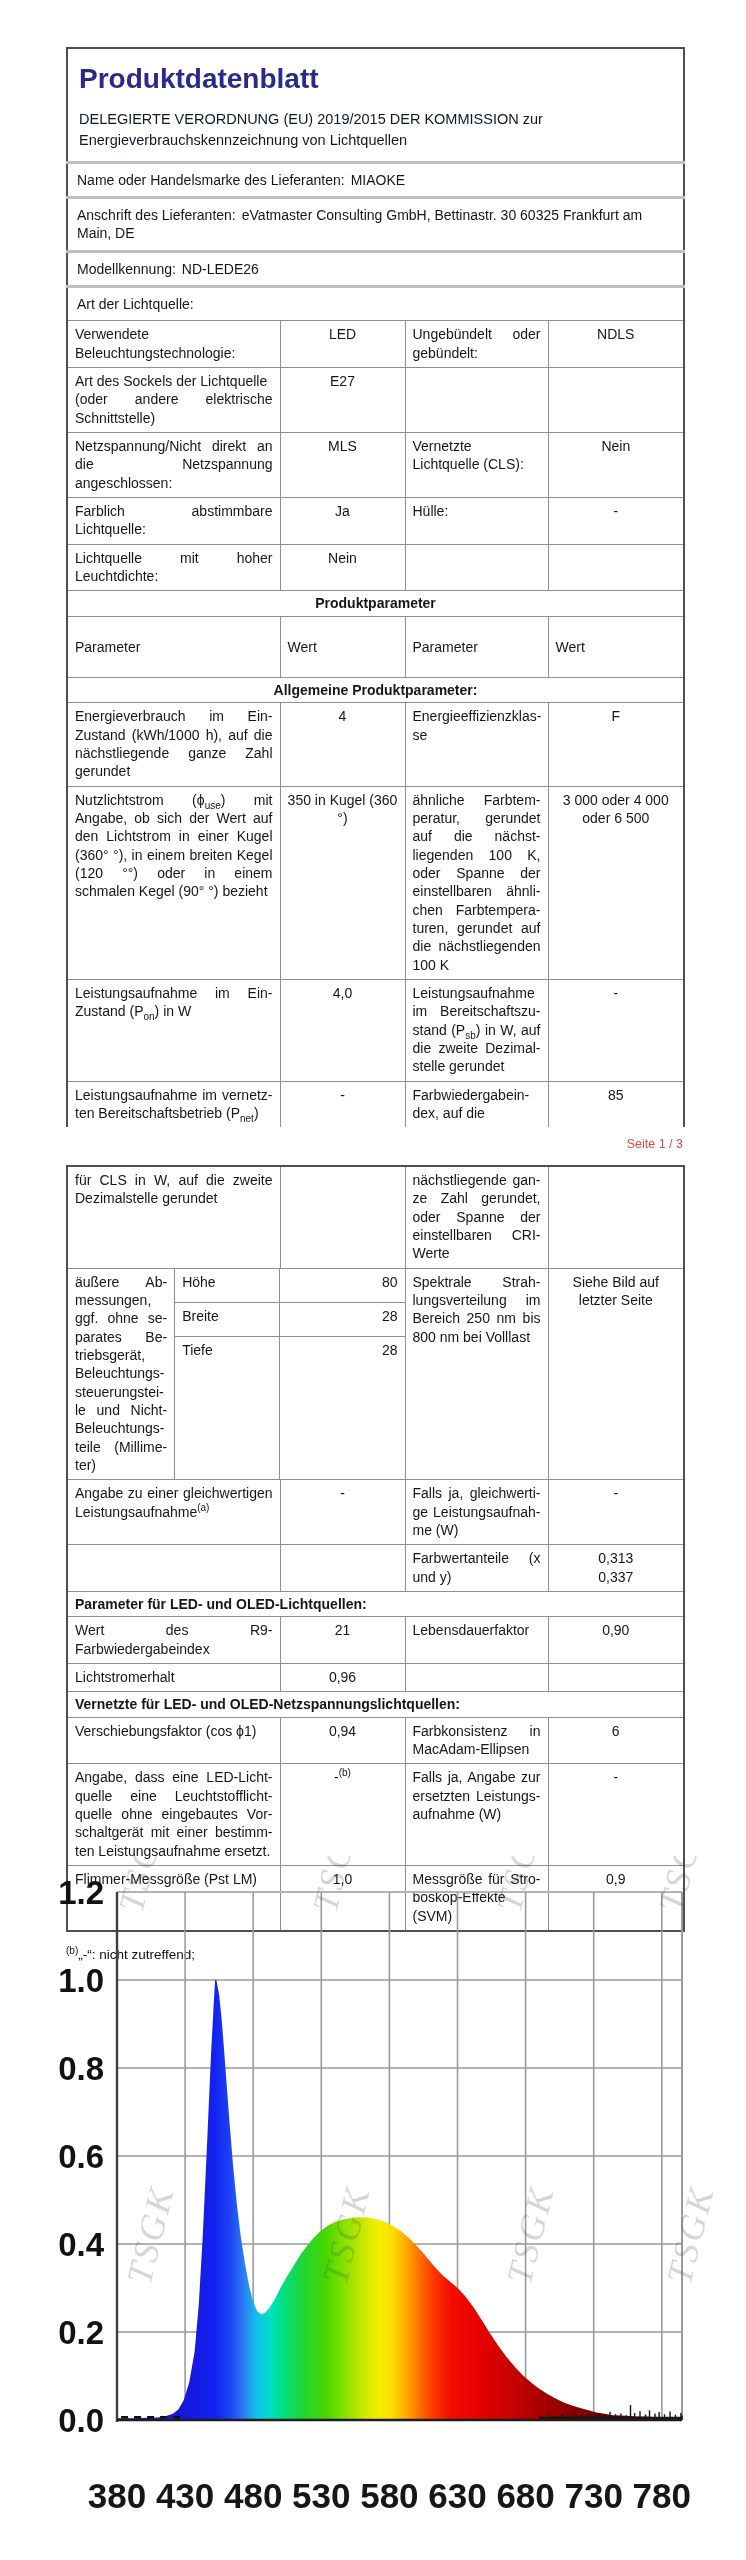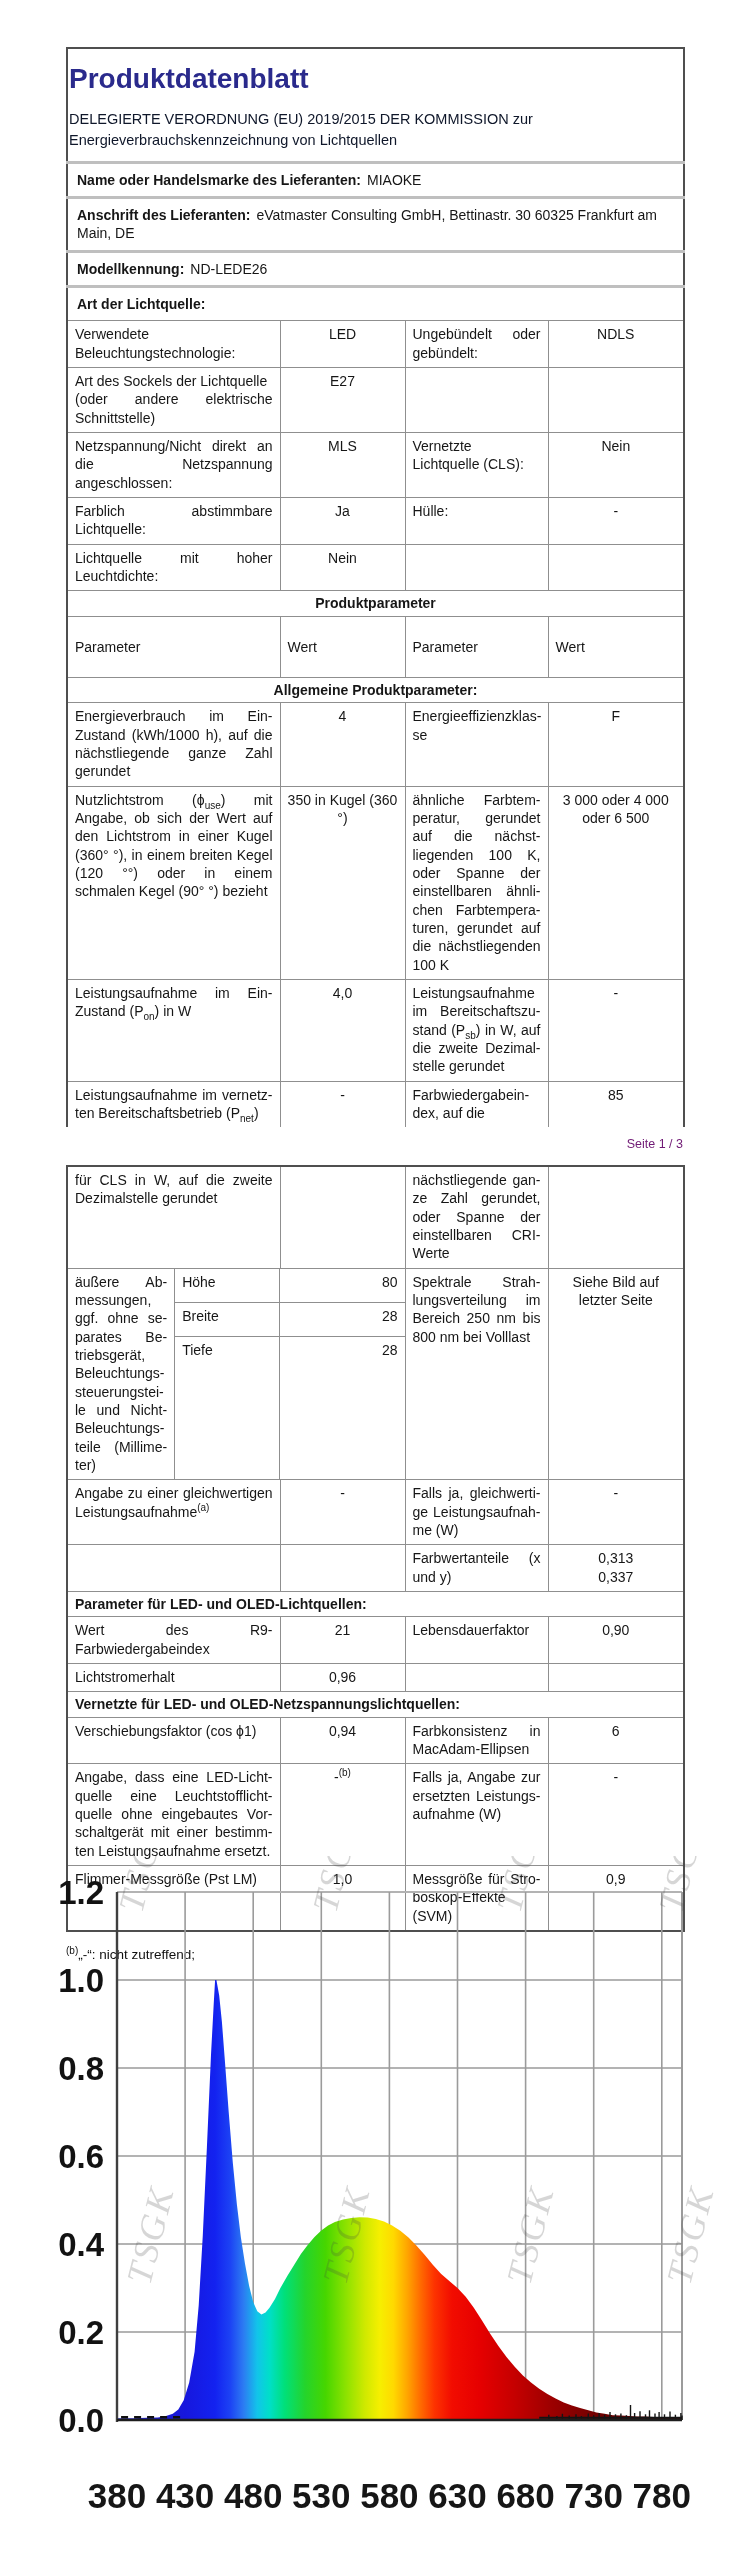--- a/index.html
+++ b/index.html
@@ -6,35 +6,35 @@
   body{width:746px;height:2560px;position:relative;overflow:hidden;
        font-family:"Liberation Sans",sans-serif;color:#161616;}
   .doc{position:absolute;left:66px;top:47px;width:617px;}
   table.sheet{border-collapse:collapse;width:617px;table-layout:fixed;
               border:2px solid #4f4f4f;}
   table.sheet.cutbottom{border-bottom:none;}
   table.sheet td{border:1px solid #8f8f8f;padding:4px 7px 5px;font-size:14px;
                  line-height:1.31;vertical-align:top;}
   tr.cut td{border-bottom:none;}
   .titlecell{border-left:none!important;border-right:none!important;
-             border-bottom:3px solid #bfbfbf!important;padding:12px 1px 10px!important;}
+             border-bottom:3px solid #bfbfbf!important;padding:12px 11px 10px!important;}
   .h1{font-size:28px;font-weight:bold;color:#2a2a8c;margin:0 0 11px 0;}
   .sub{font-size:14.5px;line-height:1.45;color:#0f172a;}
   .inforow{border-left:none!important;border-right:none!important;
            border-bottom:3px solid #bfbfbf!important;padding:7px 9px!important;}
-  .inforow .b{font-weight:bold;}
+  .inforow .b{font-weight:normal;}
   .inforow .v{margin-left:6px;}
   .lastinfo{border-bottom:1px solid #8f8f8f!important;}
   .lbl{text-align:justify;}
   .val{text-align:center;}
   .sec{font-weight:bold;text-align:center;padding:3px 7px!important;}
   .secl{font-weight:bold;text-align:left;padding:3px 7px!important;}
   .hdr td{padding:21px 7px!important;}
   sub,sup{font-size:10px;line-height:0;}
-  .pagemark{width:617px;text-align:right;font-size:12.5px;color:#701a75;
+  .pagemark{width:617px;text-align:right;font-size:12.5px;color:#ef4444;
             margin:10px 0 14px 0;}
   .footnotes{margin-top:12px;font-size:13.5px;line-height:1.6;color:#111;}
   
   td.dimcell{padding:0!important;}
   table.dim{border-collapse:collapse;width:100%;table-layout:fixed;}
   table.dim td{border:none;font-size:14px;line-height:1.31;vertical-align:top;
                padding:4px 7px 5px;}
   td.dim-label{border-right:1px solid #8f8f8f!important;text-align:justify;}
   td.dim-key{border-right:1px solid #8f8f8f!important;}
   td.dim-key.mid{border-bottom:1px solid #8f8f8f!important;}

